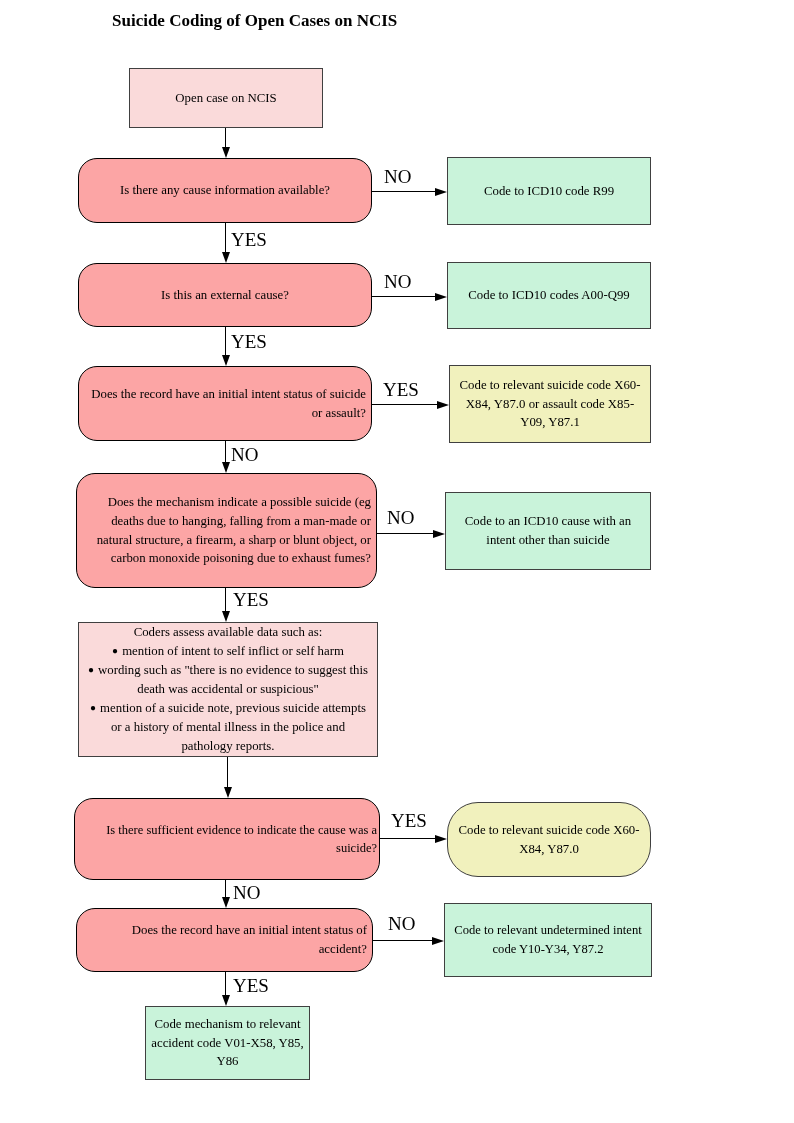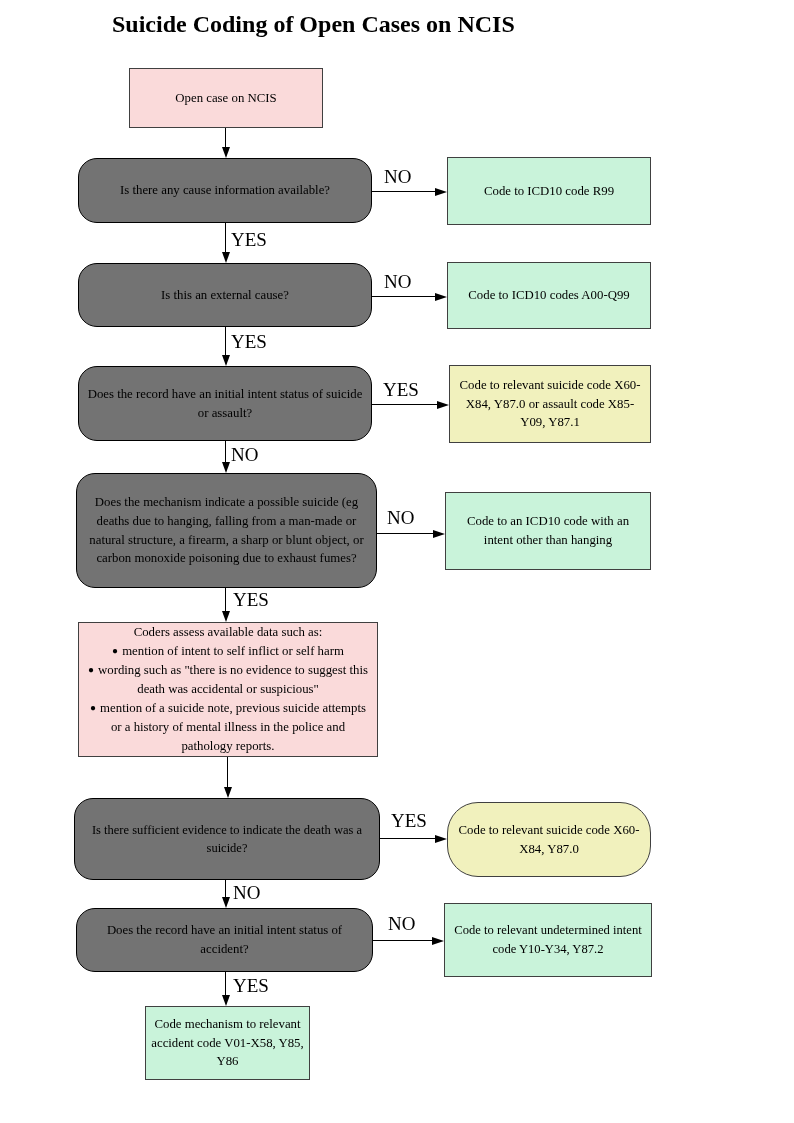--- a/index.html
+++ b/index.html
@@ -1,27 +1,27 @@
 <!DOCTYPE html>
 <html><head>
 <meta charset="utf-8">
 <style>
   html,body{margin:0;padding:0;background:#ffffff;}
   body{width:794px;height:1123px;font-family:"Liberation Serif","DejaVu Serif",serif;color:#000;}
   .canvas{position:relative;width:794px;height:1123px;background:#fff;overflow:hidden;}
 
-  .title{position:absolute;left:112px;top:11px;font-size:24px;font-weight:bold;white-space:nowrap;}
+  .title{position:absolute;left:112px;top:11px;font-size:17px;font-weight:bold;white-space:nowrap;}
 
   .node{position:absolute;box-sizing:border-box;display:flex;flex-direction:column;
         align-items:center;justify-content:center;text-align:center;
         font-size:12.8px;line-height:1.48;padding:14px 5px;}
   .rect{border:1.6px solid #404040;}
   .rounded{border:1.5px solid #000;border-radius:19px;}
   .pink{background:#fadada;}
-  .blue{background:#737373;}
+  .blue{background:#fca5a5;text-align:right;}
   .green{background:#c9f3da;}
   .yellow{background:#f1f1bd;}
 
   
   #start{left:129px;top:68px;width:194px;height:60px;}
   #d1{left:78px;top:158px;width:294px;height:65px;}
   #o1{left:447px;top:157px;width:204px;height:68px;}
   #d2{left:78px;top:263px;width:294px;height:64px;}
   #o2{left:447px;top:262px;width:204px;height:67px;}
   #d3{left:78px;top:366px;width:294px;height:75px;}
@@ -105,32 +105,32 @@
     <span>Does the record have an initial intent status of suicide or assault?</span>
   </div>
   <div class="node rect yellow" id="o3">
     <span>Code to relevant suicide code X60-X84, Y87.0 or assault code X85-Y09, Y87.1</span>
   </div>
 
   <div class="node rounded blue" id="d4">
     <span>Does the mechanism indicate a possible suicide (eg deaths due to hanging, falling from a man-made or natural structure, a firearm, a sharp or blunt object, or carbon monoxide poisoning due to exhaust fumes?</span>
   </div>
   <div class="node rect green" id="o4">
-    <span>Code to an ICD10 code with an intent other than hanging</span>
+    <span>Code to an ICD10 cause with an intent other than suicide</span>
   </div>
 
   <div class="node rect pink" id="proc">
     <span class="bullet-line">Coders assess available data such as:</span>
     <span class="bullet-line"><span class="bullet-glyph">●</span><span>mention of intent to self inflict or self harm</span></span>
     <span class="bullet-line"><span class="bullet-glyph">●</span><span>wording such as "there is no evidence to suggest this death was accidental or suspicious"</span></span>
     <span class="bullet-line"><span class="bullet-glyph">●</span><span>mention of a suicide note, previous suicide attempts or a history of mental illness in the police and pathology reports.</span></span>
   </div>
 
   <div class="node rounded blue" id="d5">
-    <span>Is there sufficient evidence to indicate the death was a suicide?</span>
+    <span>Is there sufficient evidence to indicate the cause was a suicide?</span>
   </div>
   <div class="node rect yellow" id="o5">
     <span>Code to relevant suicide code X60-X84, Y87.0</span>
   </div>
 
   <div class="node rounded blue" id="d6">
     <span>Does the record have an initial intent status of accident?</span>
   </div>
   <div class="node rect green" id="o6">
     <span>Code to relevant undetermined intent code Y10-Y34, Y87.2</span>

